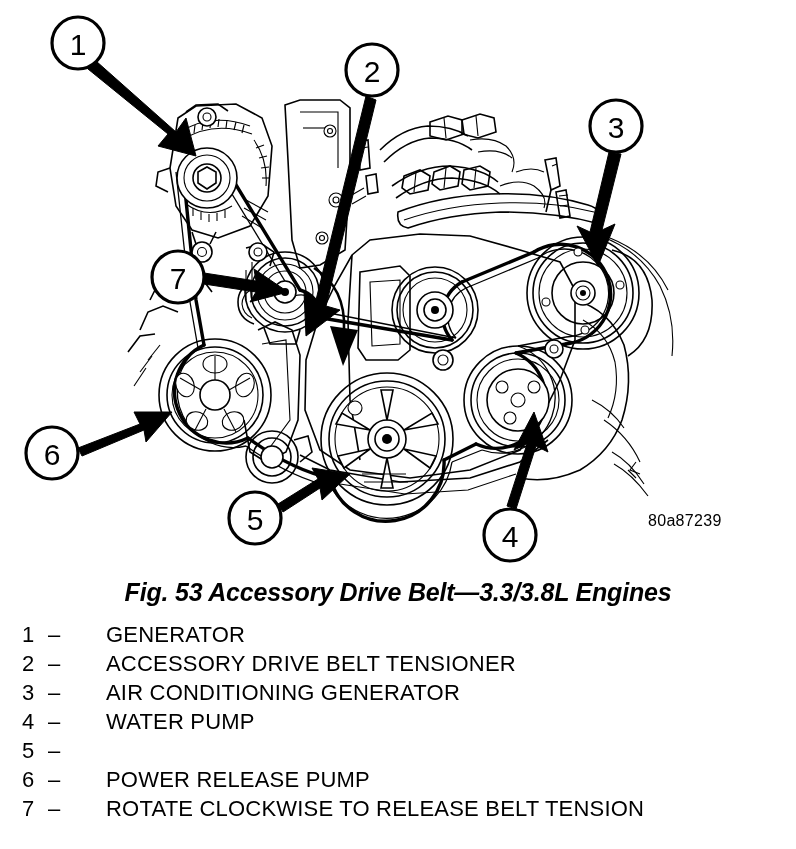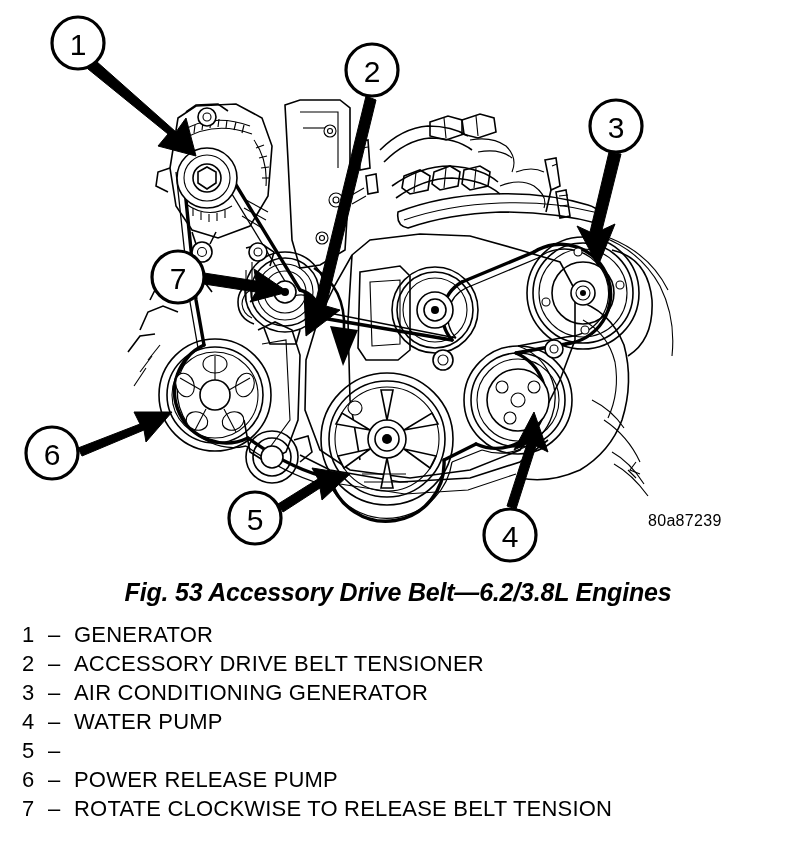--- a/index.html
+++ b/index.html
@@ -95,20 +95,21 @@
     width: 26px;
     margin-left: 22px;
     text-align: left;
   }
   .legend-dash {
     width: 26px;
     text-align: left;
   }
   .legend-label {
     white-space: nowrap;
+    margin-left: 32px;
   }
 </style>
 </head>
 <body>
 
 <div id="page">
 
   <div id="illustration">
     <svg viewBox="0 0 796 570" xmlns="http://www.w3.org/2000/svg">
 
@@ -468,21 +469,21 @@
       <g>
         <path class="ln-h" d="M314 268 Q346 288 344 330" stroke-width="7" fill="none"></path>
         <path class="solid" d="M330 326 L358 330 L343 366 Z"></path>
       </g>
 
       <text class="fig-id" x="648" y="526">80a87239</text>
 
     </svg>
   </div>
 
-  <div id="caption">Fig. 53 Accessory Drive Belt—6.2/3.8L Engines</div>
+  <div id="caption">Fig. 53 Accessory Drive Belt—3.3/3.8L Engines</div>
 
   <div id="legend">
 
     <div class="legend-row">
       <span class="legend-num">1</span>
       <span class="legend-dash">–</span>
       <span class="legend-label">GENERATOR</span>
     </div>
 
     <div class="legend-row">

